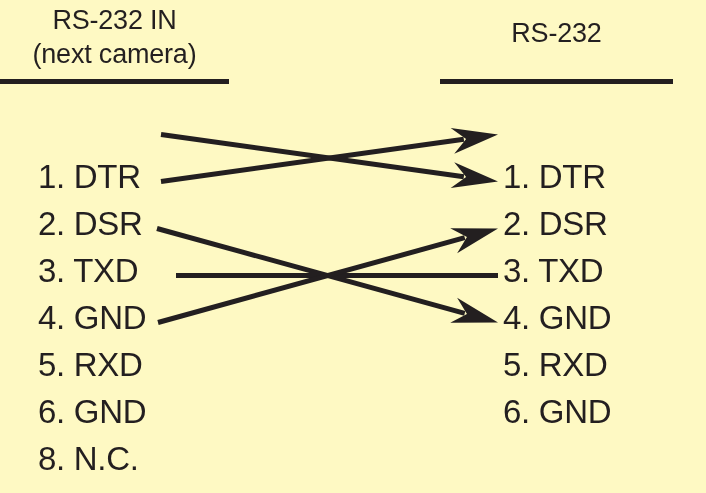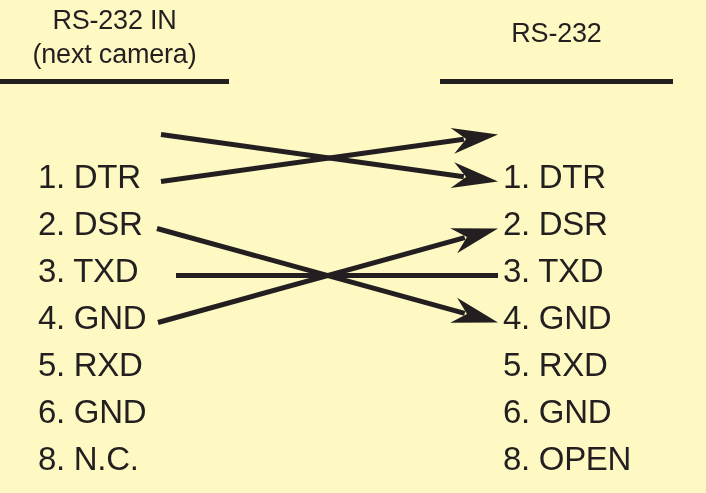--- a/index.html
+++ b/index.html
@@ -109,21 +109,20 @@
       <div class="pin-row"><span class="pin-num">6.</span><span class="pin-label"> GND</span></div>
       <div class="pin-row"><span class="pin-num">8.</span><span class="pin-label"> N.C.</span></div>
     </div>
   <div class="pin-column" id="pins-right">
       <div class="pin-row"><span class="pin-num">1.</span><span class="pin-label"> DTR</span></div>
       <div class="pin-row"><span class="pin-num">2.</span><span class="pin-label"> DSR</span></div>
       <div class="pin-row"><span class="pin-num">3.</span><span class="pin-label"> TXD</span></div>
       <div class="pin-row"><span class="pin-num">4.</span><span class="pin-label"> GND</span></div>
       <div class="pin-row"><span class="pin-num">5.</span><span class="pin-label"> RXD</span></div>
       <div class="pin-row"><span class="pin-num">6.</span><span class="pin-label"> GND</span></div>
-      <div class="pin-row"><span class="pin-num">8.</span><span class="pin-label"> OPEN</span></div>
     </div>
 
   <svg id="wires" viewBox="0 0 706 493" width="706" height="493" xmlns="http://www.w3.org/2000/svg">
       <g>
         <line x1="161" y1="134.5" x2="463.83070845324517" y2="176.73454984362766" stroke="#231f20" stroke-width="5" stroke-linecap="butt"></line>
         <polygon points="498,181.5 450.65,188.02 466.11,177.05 454.24,162.27" fill="#231f20"></polygon>
       </g>
       <g>
         <line x1="161" y1="181.5" x2="463.83070845324517" y2="139.26545015637234" stroke="#231f20" stroke-width="5" stroke-linecap="butt"></line>
         <polygon points="498,134.5 454.24,153.73 466.11,138.95 450.65,127.98" fill="#231f20"></polygon>

